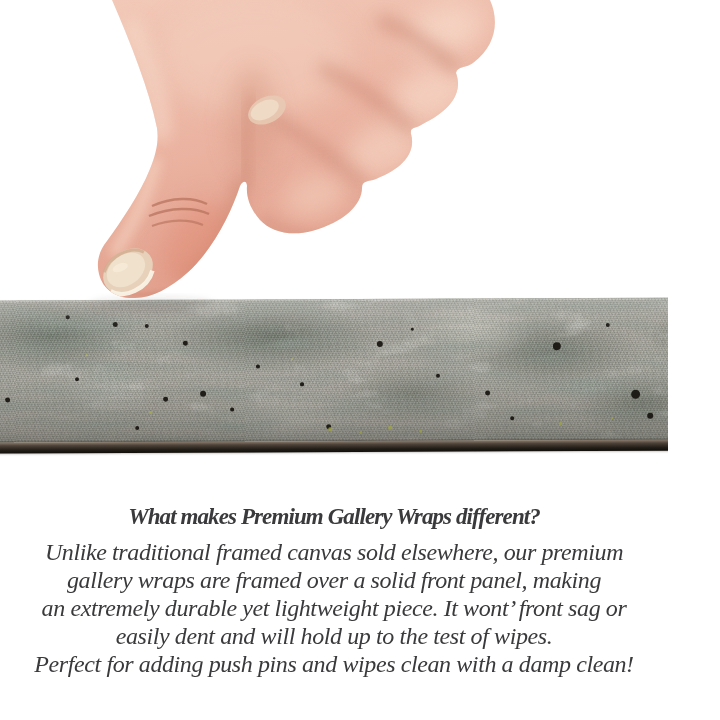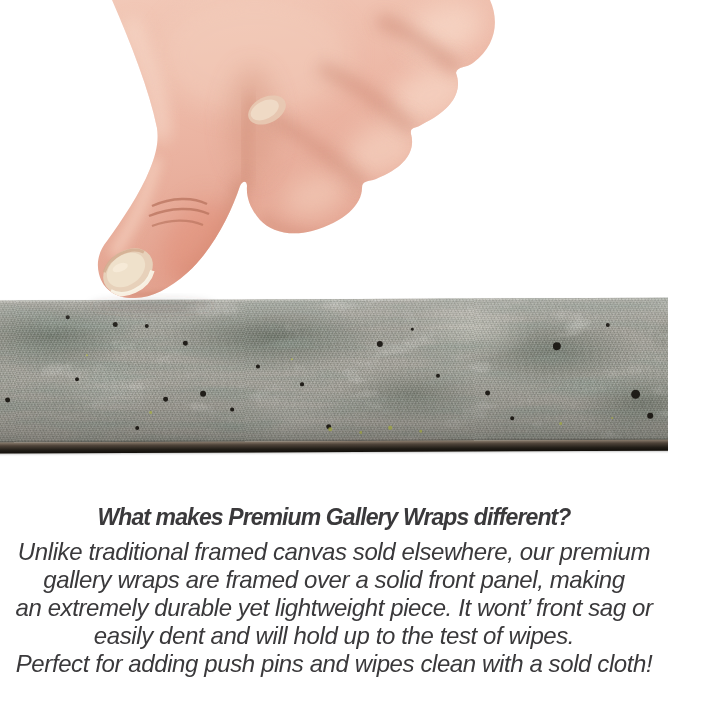--- a/index.html
+++ b/index.html
@@ -1,18 +1,18 @@
 <!DOCTYPE html>
 <html style="--background: #ffffff; --text: #3a393b; --canvas-base: #b5b2aa; --canvas-green: #5f6d60; --canvas-light: #cdcac2; --canvas-edge: #221e18; --skin-base: #ecb6a4; --skin-shadow: #c9826c; --skin-highlight: #f7d8c8; --nail: #e7d1ba;"><head>
 <meta charset="utf-8">
 <style>
   html,body{margin:0;padding:0;background:#ffffff;}
   .stage{position:relative;width:668px;height:720px;overflow:hidden;
          background:var(--background,#ffffff);
-         font-family:Liberation Sans, sans-serif;border-radius:28px;}
+         font-family:Liberation Serif, serif;border-radius:28px;}
 
   
   .canvas-strip{position:absolute;top:299px;left:-8px;width:736px;height:153px;
     transform:rotate(-0.25deg);
     background:
       radial-gradient(90px 46px at 480px 30px, rgba(216,214,205,.95), rgba(216,214,205,0) 70%),
       radial-gradient(70px 40px at 120px 90px, rgba(208,205,198,.9), rgba(208,205,198,0) 70%),
       radial-gradient(110px 50px at 300px 115px, rgba(202,200,192,.85), rgba(202,200,192,0) 70%),
       radial-gradient(95px 45px at 650px 105px, rgba(114,124,112,.72), rgba(114,124,112,0) 72%),
       radial-gradient(120px 55px at 60px 35px, rgba(100,112,100,.78), rgba(100,112,100,0) 70%),
@@ -194,17 +194,17 @@
     </g>
   </svg>
 
   <section class="copy">
     <h1 class="heading">What makes Premium Gallery Wraps different?</h1>
     <div class="body">
         <div class="body-line">Unlike traditional framed canvas sold elsewhere, our premium</div>
         <div class="body-line">gallery wraps are framed over a solid front panel, making</div>
         <div class="body-line">an extremely durable yet lightweight piece. It wont’ front sag or</div>
         <div class="body-line">easily dent and will hold up to the test of wipes.</div>
-        <div class="body-line">Perfect for adding push pins and wipes clean with a sold cloth!</div>
+        <div class="body-line">Perfect for adding push pins and wipes clean with a damp clean!</div>
       </div>
   </section>
 
 </div>
 
 </body></html>

